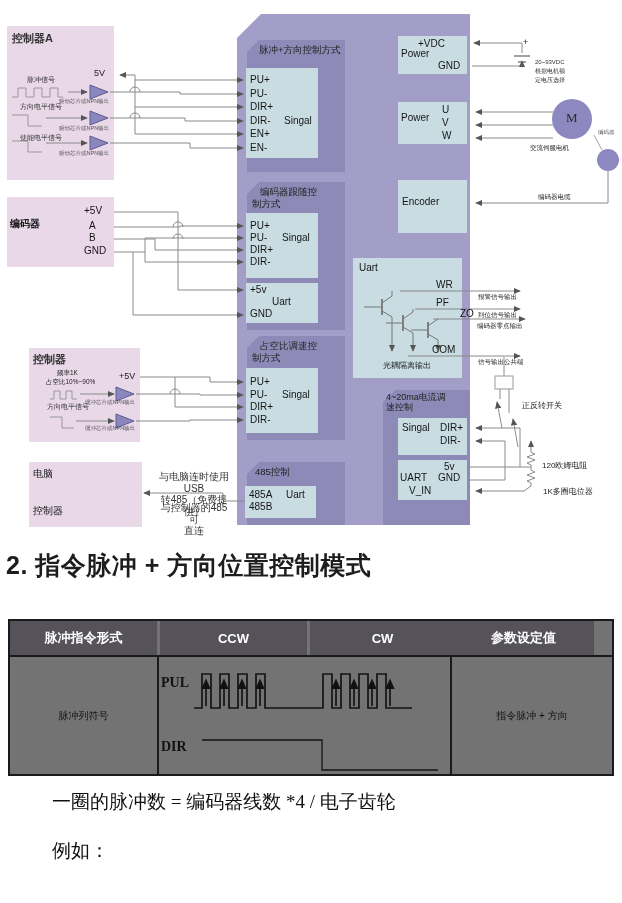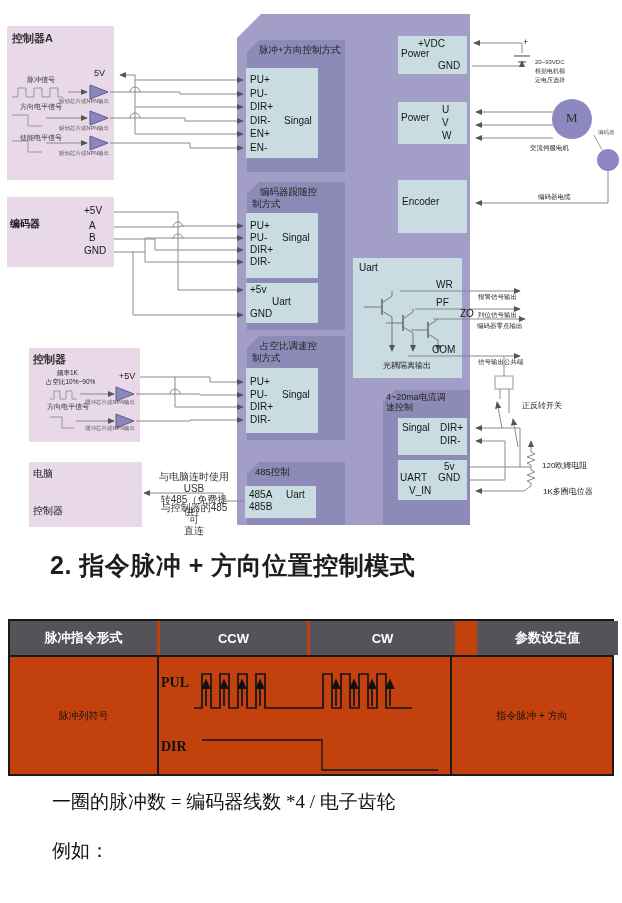--- a/index.html
+++ b/index.html
@@ -20,23 +20,23 @@
   .fs11b{font-size:11px;font-weight:bold;color:#333;}
   .sp-title{font-size:9.5px;color:#1e1e1e;line-height:1.3;}
   .panel-main{position:absolute;background:#a29ec8;z-index:1;
               clip-path:polygon(24px 0,100% 0,100% 100%,0 100%,0 24px);}
   .panel-sub{position:absolute;background:#8e8ab7;z-index:2;
              clip-path:polygon(12px 0,100% 0,100% 100%,0 100%,0 12px);}
   .inbox{position:absolute;background:#c8dce2;z-index:3;}
   .pinkbox{position:absolute;background:#e8d8e8;z-index:2;}
   .wires{position:absolute;left:0;top:0;z-index:5;pointer-events:none;}
   .heading{position:absolute;font-size:25px;font-weight:bold;color:#1d1d1d;
-           letter-spacing:0.5px;font-family:"Liberation Sans",sans-serif;margin-left:44px;}
+           letter-spacing:0.5px;font-family:"Liberation Sans",sans-serif;}
   .tbl{position:absolute;left:8px;top:619px;width:606px;height:157px;
-       border:2px solid #1a1a1a;box-sizing:border-box;background:#c2410c;}
+       border:2px solid #1a1a1a;box-sizing:border-box;background:#737373;}
   .hcell{position:absolute;top:0;height:34px;background:#56525a;color:#fff;
          font-size:13px;font-weight:bold;display:flex;align-items:center;
          justify-content:center;}
   .bline{position:absolute;background:#1a1a1a;}
   .bcell{position:absolute;font-size:10px;color:#111;display:flex;align-items:center;
          justify-content:center;font-family:Liberation Sans, sans-serif;}
   .wflbl{position:absolute;font-size:14px;font-weight:bold;color:#111;
          font-family:"Liberation Serif",serif;}
   .ftr{position:absolute;font-size:19px;color:#111;font-family:"Liberation Serif",serif;}
 </style>
@@ -295,21 +295,21 @@
     <span class="lbl fs8" style="left:542px;top:461px">120欧姆电阻</span>
     <span class="lbl fs8" style="left:543px;top:487px">1K多圈电位器</span>
   </div>
 
   <div class="heading" style="left:6px;top:549px">2.  指令脉冲 + 方向位置控制模式</div>
 
   <div class="tbl">
     <div class="hcell" style="left:0;width:147px">脉冲指令形式</div>
     <div class="hcell" style="left:150px;width:147px">CCW</div>
     <div class="hcell" style="left:300px;width:145px">CW</div>
-    <div class="hcell" style="left:467px;width:141px">参数设定值</div>
+    <div class="hcell" style="left:443px;width:141px">参数设定值</div>
     <div class="bline" style="left:0;top:34px;width:602px;height:2px"></div>
     <div class="bline" style="left:147px;top:34px;width:2px;height:119px"></div>
     <div class="bline" style="left:440px;top:34px;width:2px;height:119px"></div>
     <div class="bcell" style="left:0;top:36px;width:147px;height:117px">脉冲列符号</div>
     <div class="bcell" style="left:442px;top:36px;width:160px;height:117px">指令脉冲 + 方向</div>
     <span class="wflbl" style="left:151px;top:54px">PUL</span>
     <span class="wflbl" style="left:151px;top:118px">DIR</span>
     <svg class="abs" style="left:0;top:34px" width="602" height="119">
       <defs>
         <marker id="arb" markerWidth="7" markerHeight="7" viewBox="0 0 10 10" refX="7" refY="5" orient="auto-start-reverse">

